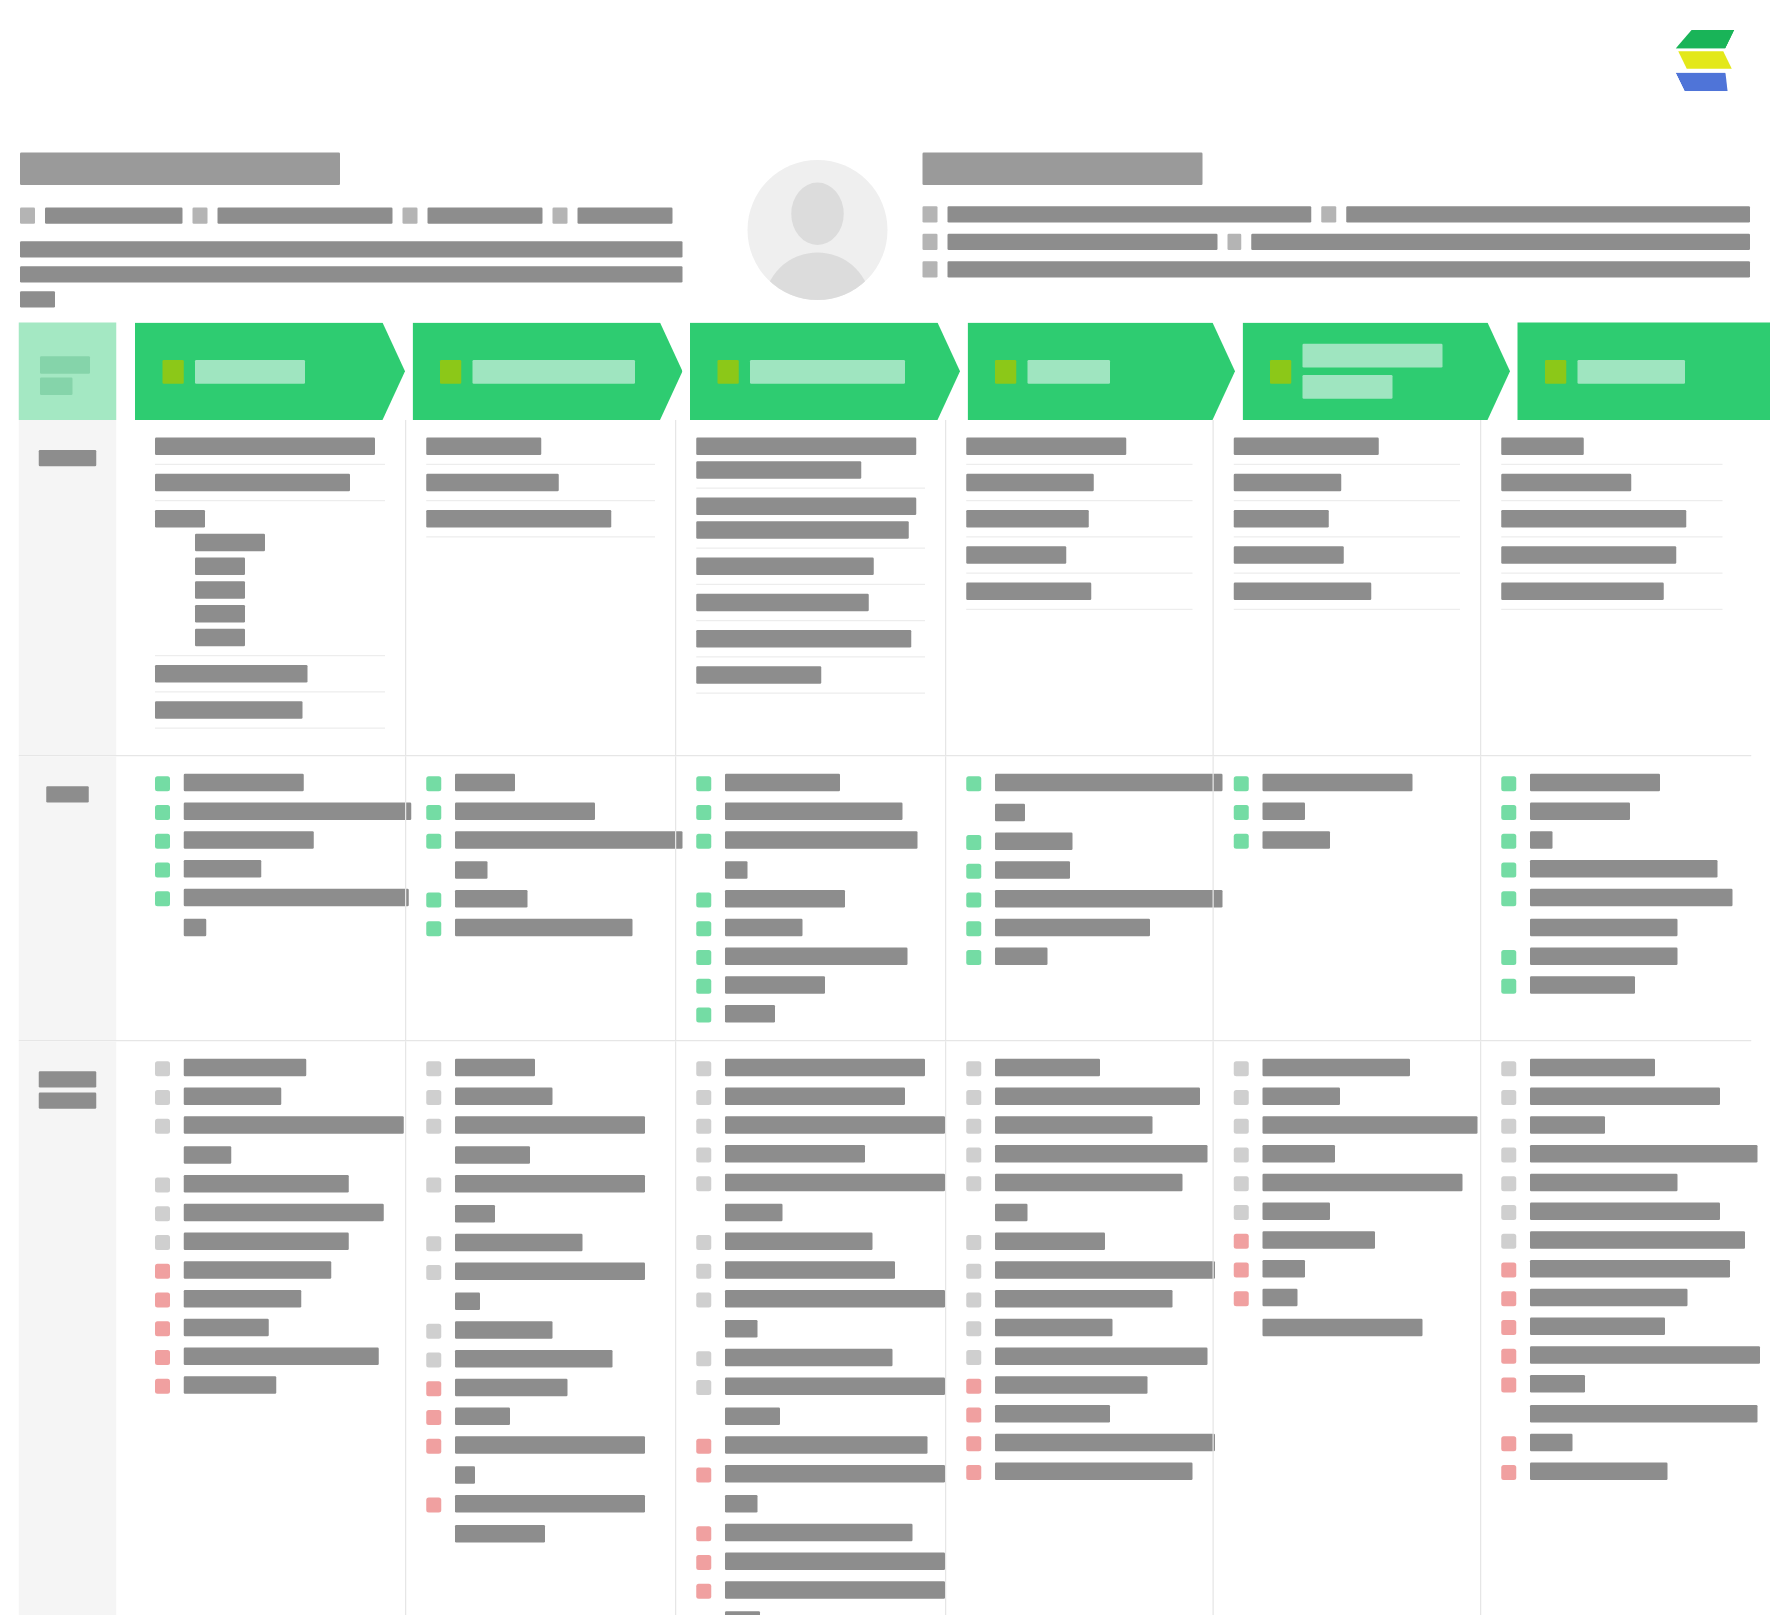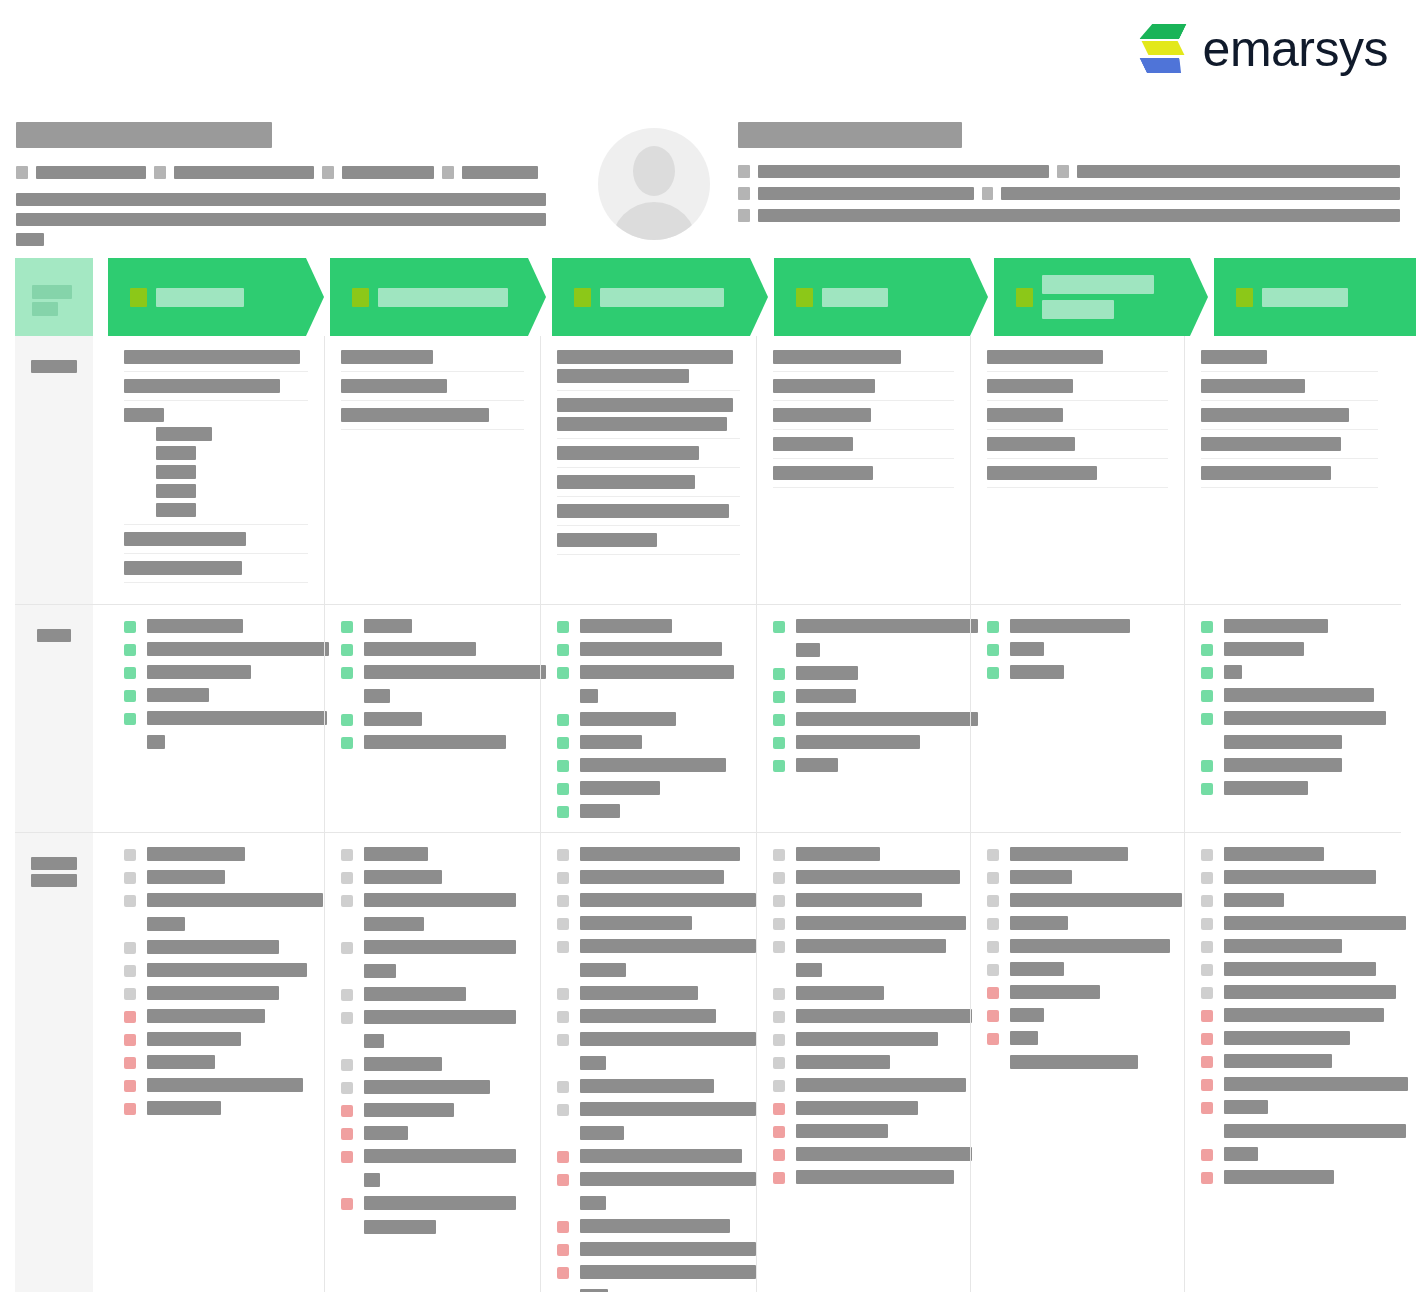--- a/index.html
+++ b/index.html
@@ -121,21 +121,20 @@
 <body>
 
 <div id="page">
 
   <div class="brand">
     <div class="brand-mark">
       <i class="bm-green"></i>
         <i class="bm-yellow"></i>
         <i class="bm-blue"></i>
     </div>
-    <div class="brand-name">emarsys</div>
   </div>
 
   <div class="doc-header">
     <div class="hdr-left">
         <div class="hdr-title" style="width: 256px;"></div>
         <div class="hdr-line" style="margin-top: 18px;">
           <div class="sk-light" style="width: 12px;"></div>
           <div class="sk" style="width: 110px;"></div>
           <div class="sk-light" style="width: 12px;"></div>
           <div class="sk" style="width: 140px;"></div>

